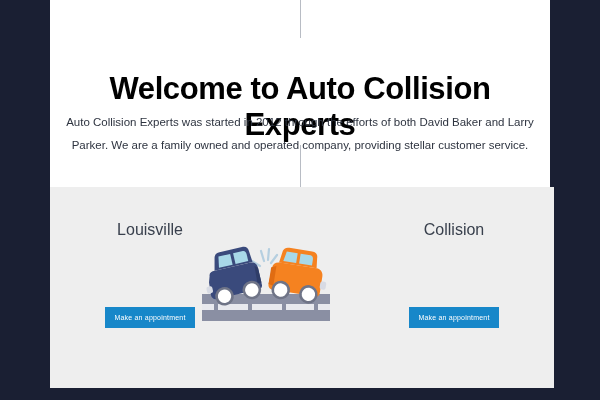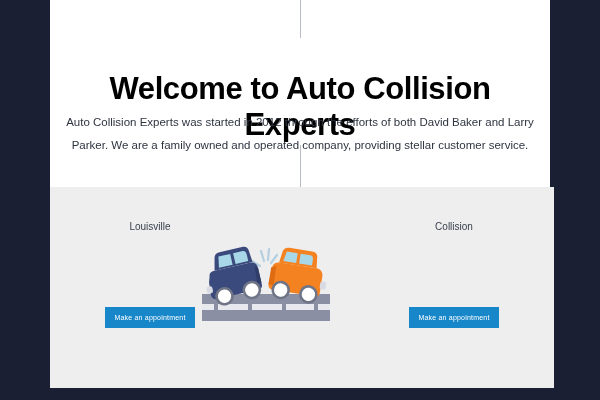--- a/index.html
+++ b/index.html
@@ -85,21 +85,21 @@
     height: 201px;
   }
   .loc-left  { left: 0; }
   .loc-right { left: 304px; }
   .loc-name {
     position: absolute;
     left: 0;
     right: 0;
     top: 34px;
     text-align: center;
-    font-size: 10px;
+    font-size: 16px;
     color: #39404d;
     font-family: "Liberation Sans", sans-serif;
   }
   .appt-btn {
     position: absolute;
     top: 120px;
     left: 50%;
     transform: translateX(-50%);
     width: 90px;
     height: 21px;

